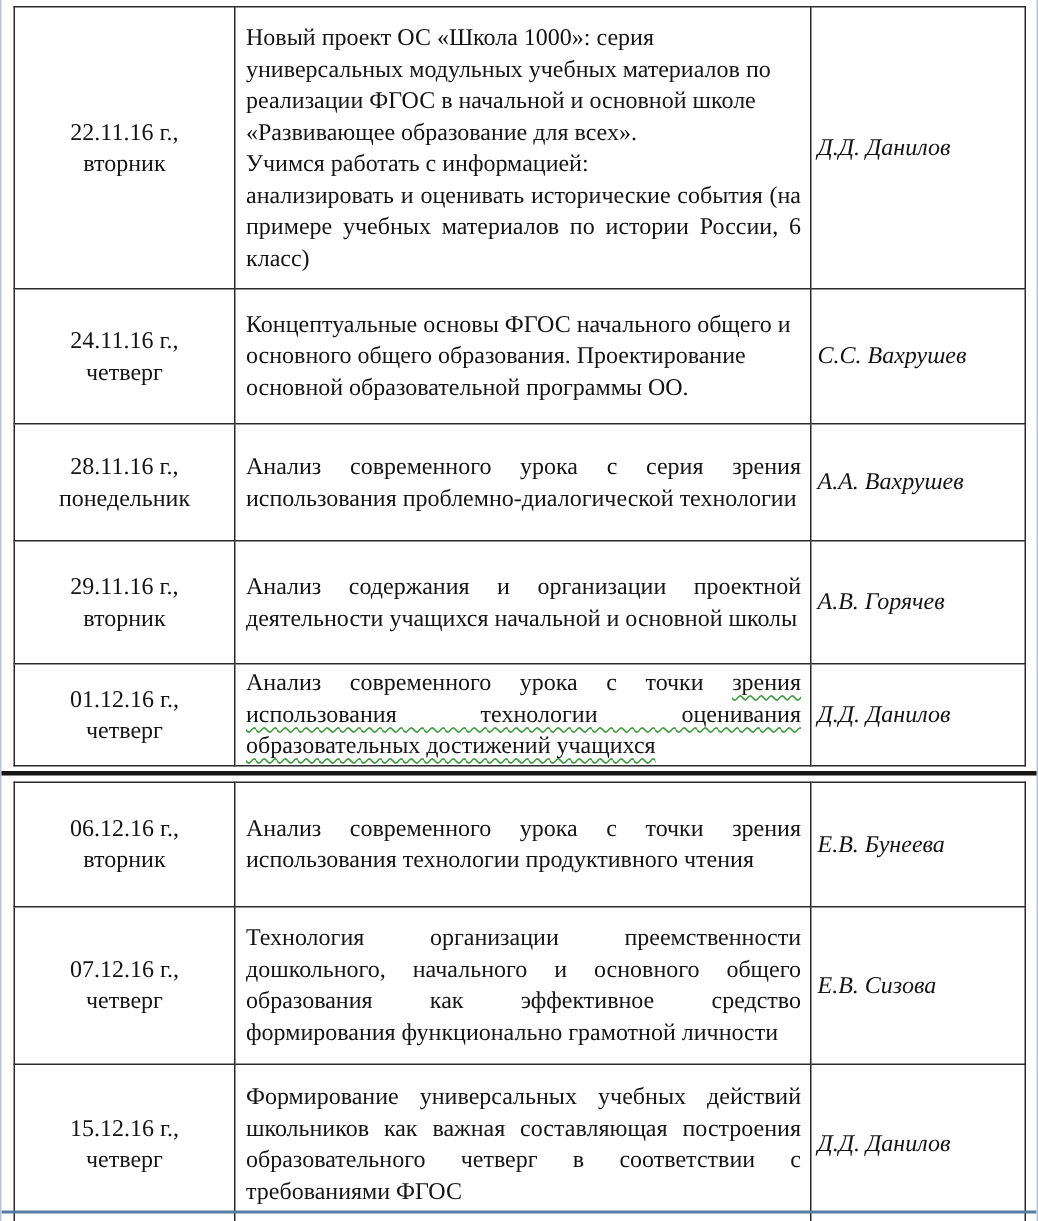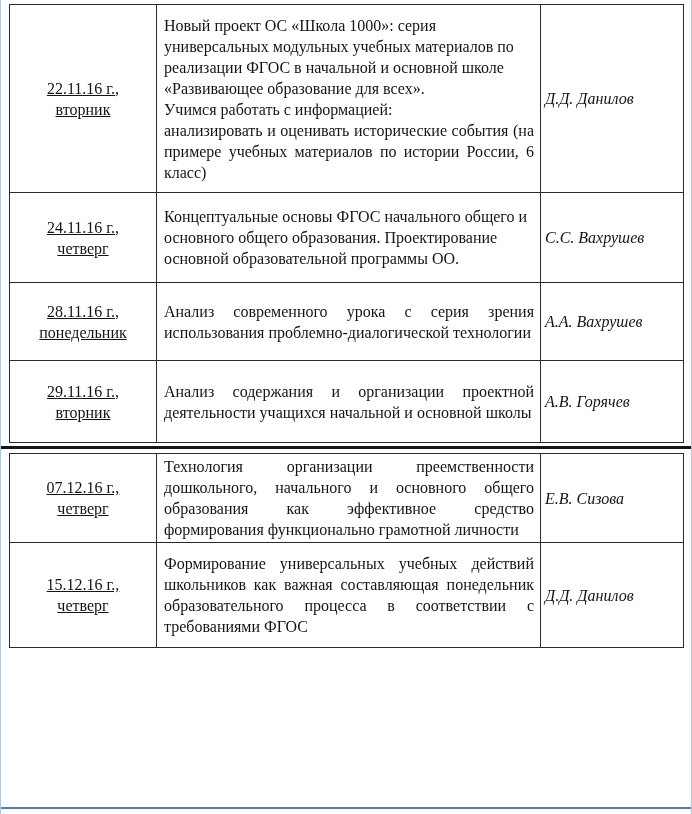--- a/index.html
+++ b/index.html
@@ -23,21 +23,21 @@
     table-layout: fixed;
     width: 674px;
     margin-left: 8px;
   }
   table.sched td {
     border: 1px solid #2b2b2b;
     vertical-align: middle;
     box-sizing: border-box;
     overflow: hidden;
   }
-  td.c-date { text-align: center; padding: 2px 4px; text-decoration: underline; }
+  td.c-date { text-align: center; padding: 2px 4px; }
   td.c-topic { vertical-align: top; padding: 2px 6px 2px 7px; }
   td.c-speaker { text-align: left; font-style: italic; padding: 2px 4px; }
   .c-topic p { margin: 0; }
   .c-topic p.justify { text-align: justify; }
   .c-topic p.left { text-align: left; }
   .wavy {
     text-decoration-line: underline;
     text-decoration-style: wavy;
     text-decoration-color: #3a9d3a;
     text-decoration-thickness: 1px;
@@ -114,49 +114,69 @@
         <tr>
           <td class="c-date">
             <div>29.11.16 г.,</div>
             <div>вторник</div>
           </td>
           <td class="c-topic">
             <p class="justify"><span>Анализ содержания и организации проектной деятельности учащихся начальной и основной школы</span></p>
           </td>
           <td class="c-speaker">А.В. Горячев</td>
         </tr>
+        <tr>
+          <td class="c-date">
+            <div>01.12.16 г.,</div>
+            <div>четверг</div>
+          </td>
+          <td class="c-topic">
+            <p class="justify"><span>Анализ современного урока с точки </span><span class="wavy">зрения использования технологии оценивания образовательных достижений учащихся</span></p>
+          </td>
+          <td class="c-speaker">Д.Д. Данилов</td>
+        </tr>
       </tbody>
   </table>
 
   <div class="section-rule"></div>
 
   <table class="sched" id="t2">
     <colgroup>
       <col style="width:147px">
       <col style="width:384px">
       <col style="width:143px">
     </colgroup>
     <tbody>
+        <tr>
+          <td class="c-date">
+            <div>06.12.16 г.,</div>
+            <div>вторник</div>
+          </td>
+          <td class="c-topic">
+            <p class="justify"><span>Анализ современного урока с точки зрения использования технологии продуктивного чтения</span></p>
+          </td>
+          <td class="c-speaker">Е.В. Бунеева</td>
+        </tr>
         <tr>
           <td class="c-date">
             <div>07.12.16 г.,</div>
             <div>четверг</div>
           </td>
           <td class="c-topic">
             <p class="justify"><span>Технология организации преемственности дошкольного, начального и основного общего образования как эффективное средство формирования функционально грамотной личности</span></p>
           </td>
           <td class="c-speaker">Е.В. Сизова</td>
         </tr>
         <tr>
           <td class="c-date">
             <div>15.12.16 г.,</div>
             <div>четверг</div>
           </td>
           <td class="c-topic">
-            <p class="justify"><span>Формирование универсальных учебных действий школьников как важная составляющая понедельник образовательного процесса в соответствии с требованиями ФГОС</span></p>
+            <p class="justify"><span>Формирование универсальных учебных действий школьников как важная составляющая построения образовательного четверг в соответствии с требованиями ФГОС</span></p>
           </td>
           <td class="c-speaker">Д.Д. Данилов</td>
         </tr>
       </tbody>
   </table>
 
   <div class="bottom-edge"></div>
 </div>
 
 </body></html>

